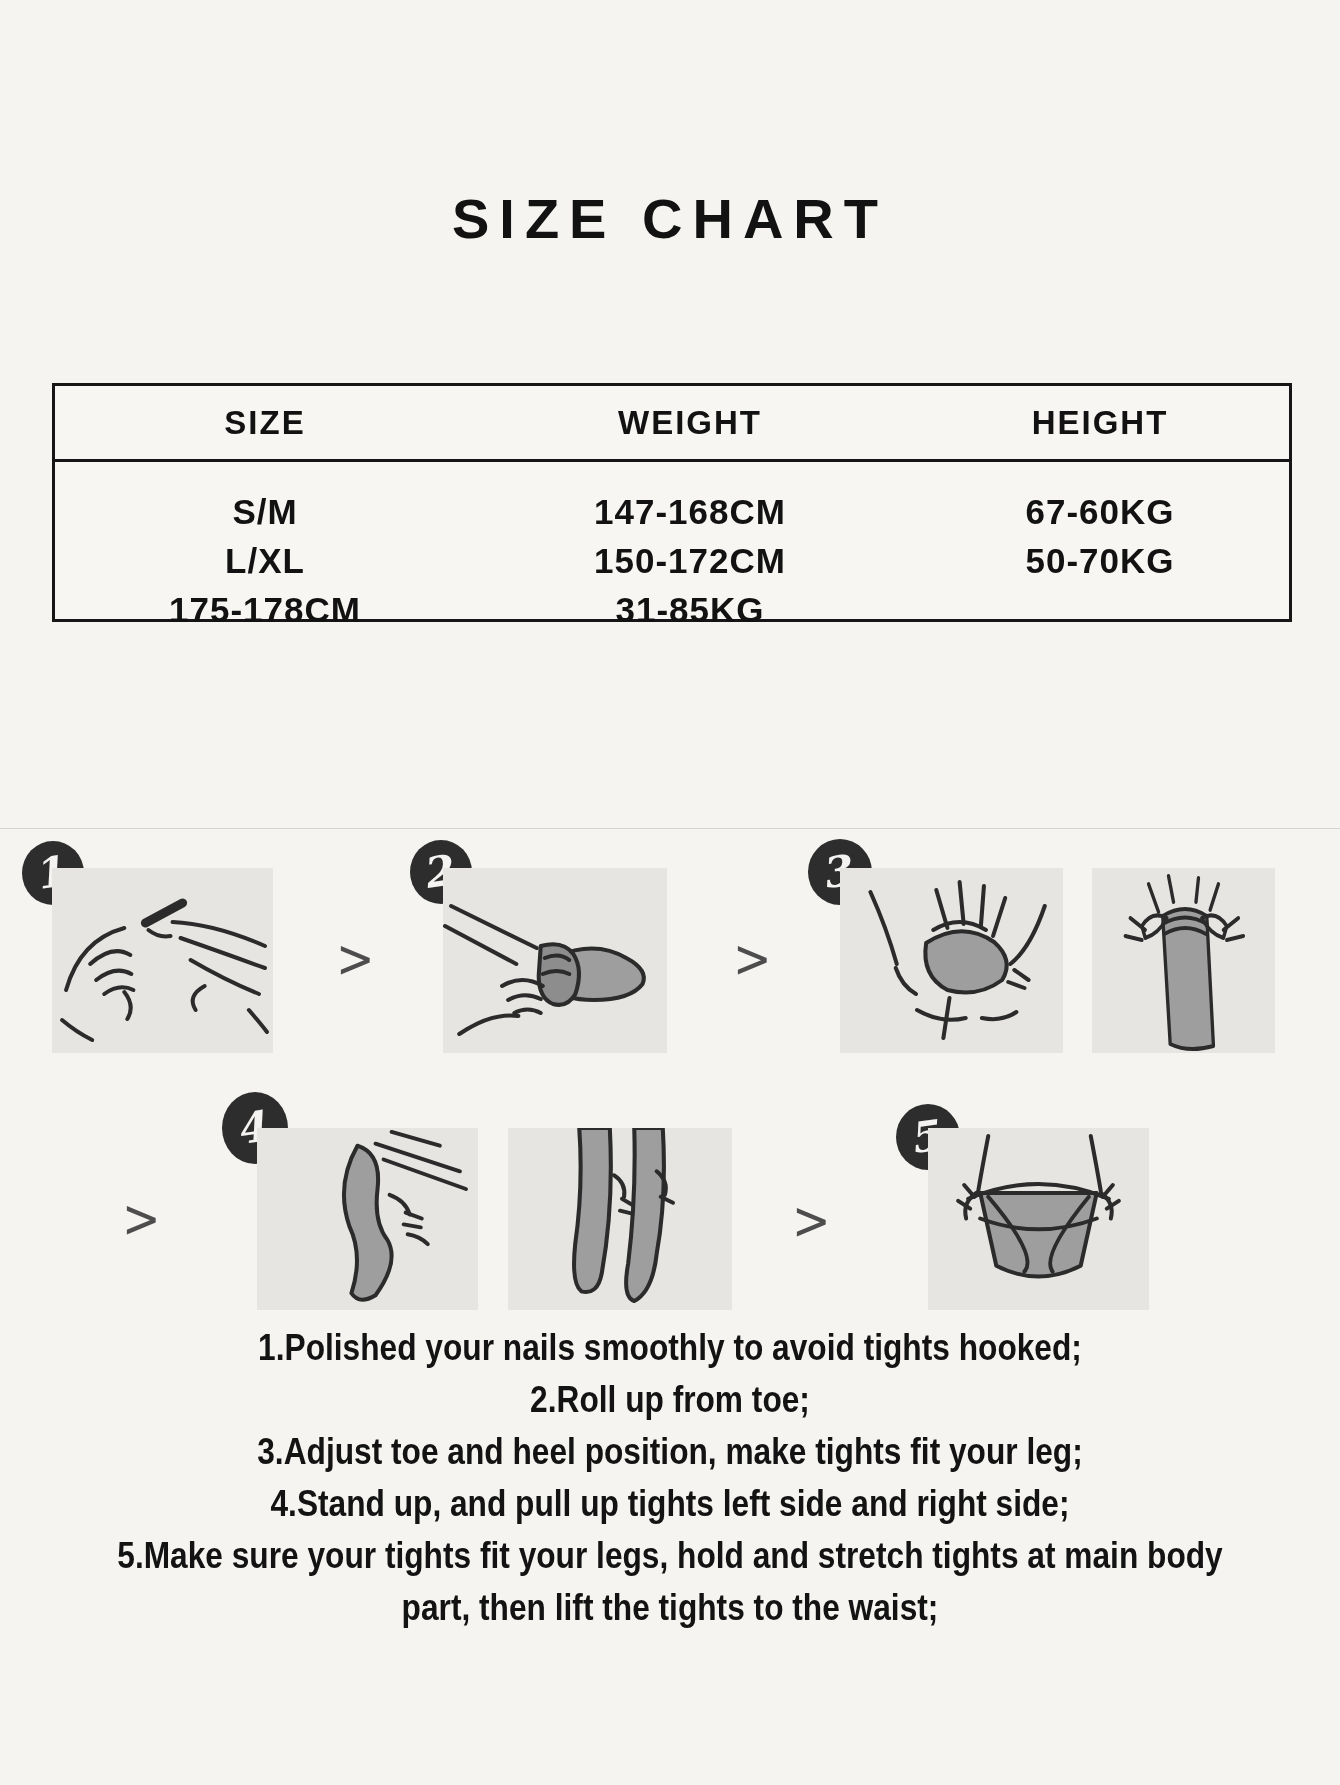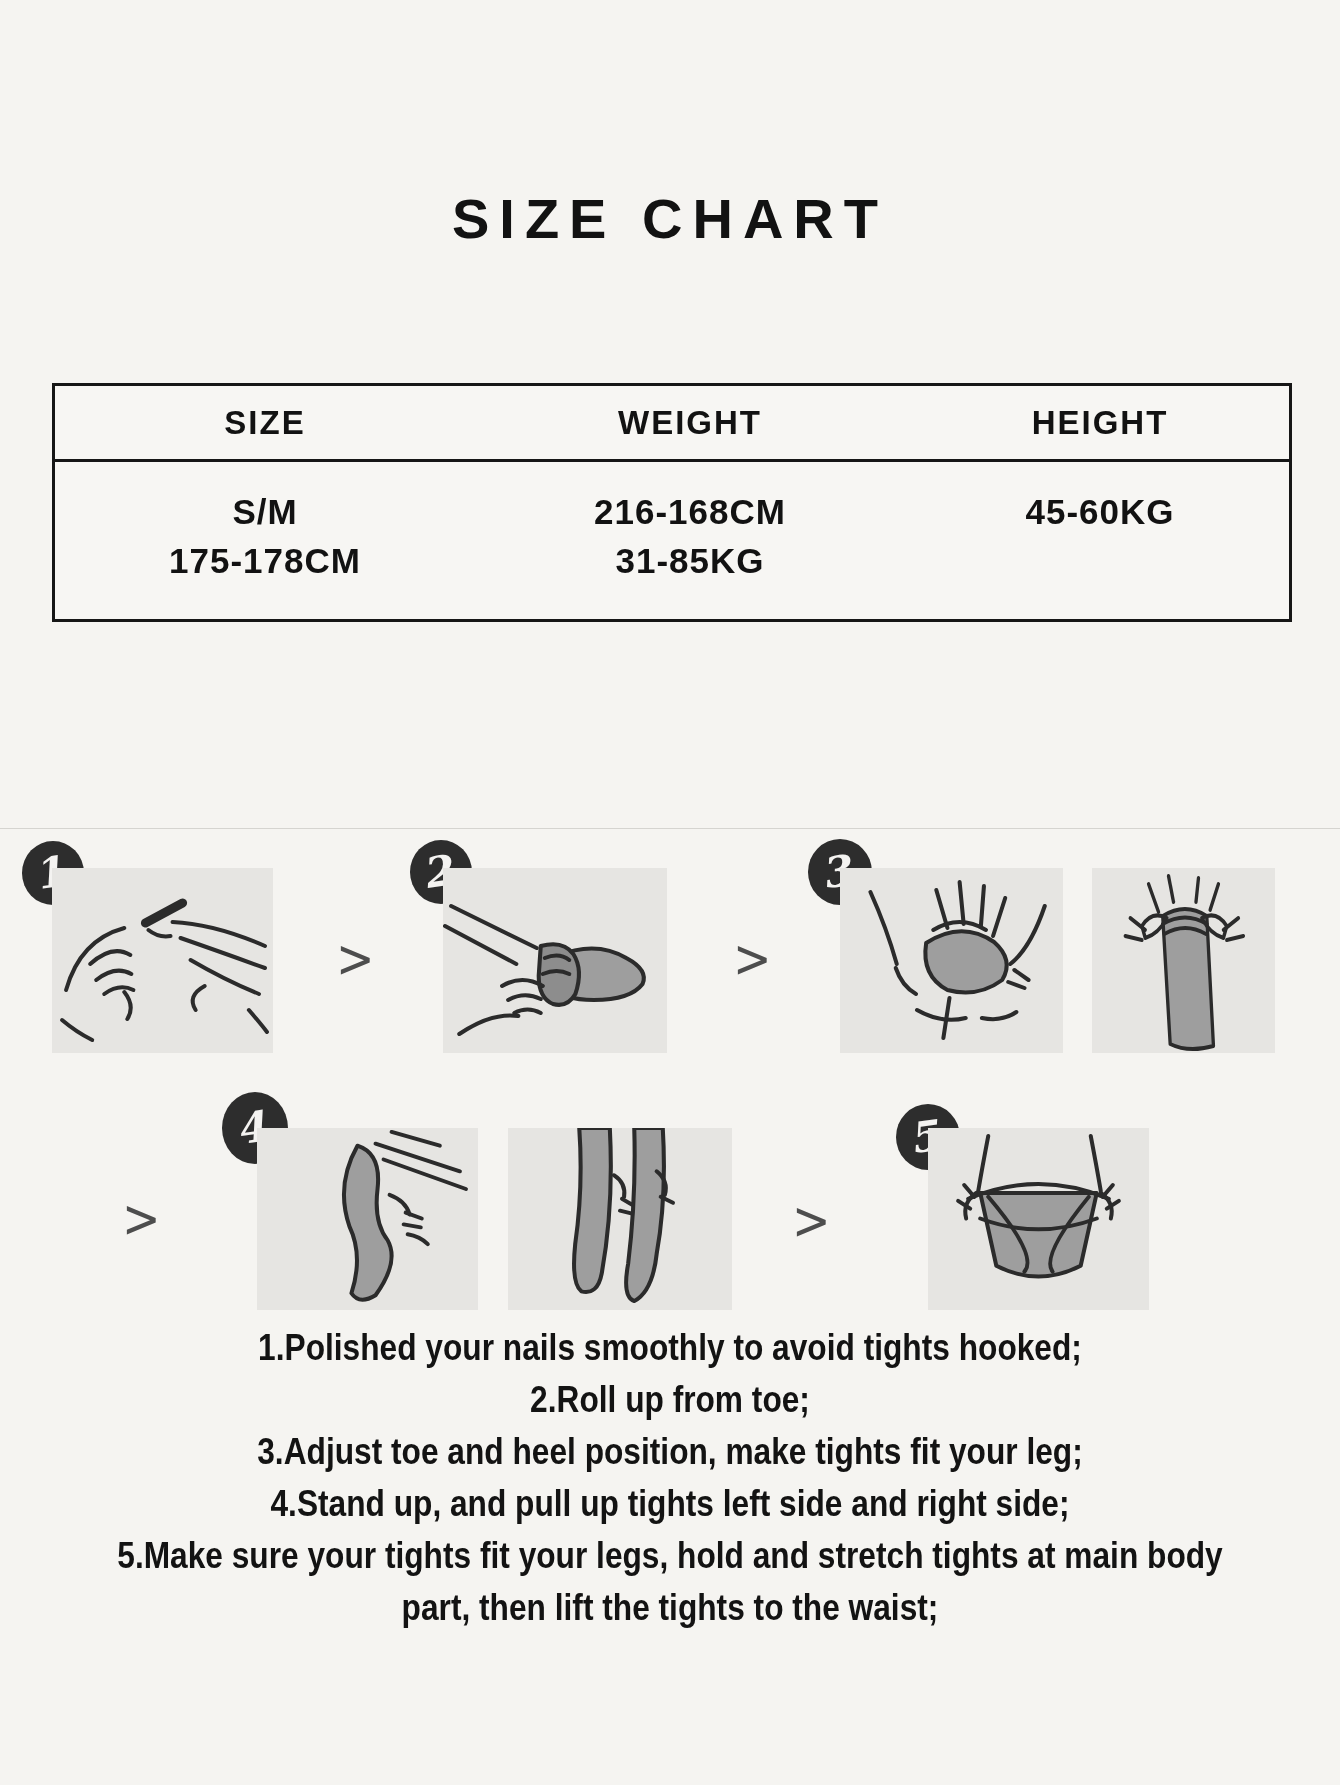--- a/index.html
+++ b/index.html
@@ -54,22 +54,27 @@
 
   <div class="size-table">
     <div class="t-head">
       <span>SIZE</span>
       <span>WEIGHT</span>
       <span>HEIGHT</span>
     </div>
     <div class="t-body">
       <div class="t-row">
         <span>S/M</span>
-        <span>216-168CM</span>
-        <span>45-60KG</span>
+        <span>147-168CM</span>
+        <span>67-60KG</span>
+      </div>
+      <div class="t-row">
+        <span>L/XL</span>
+        <span>150-172CM</span>
+        <span>50-70KG</span>
       </div>
       <div class="t-row">
         <span>175-178CM</span>
         <span>31-85KG</span>
       </div>
     </div>
   </div>
 
   <div class="badge" style="left:22px;top:841px;width:62px;height:64px;">
     <span>1</span>

